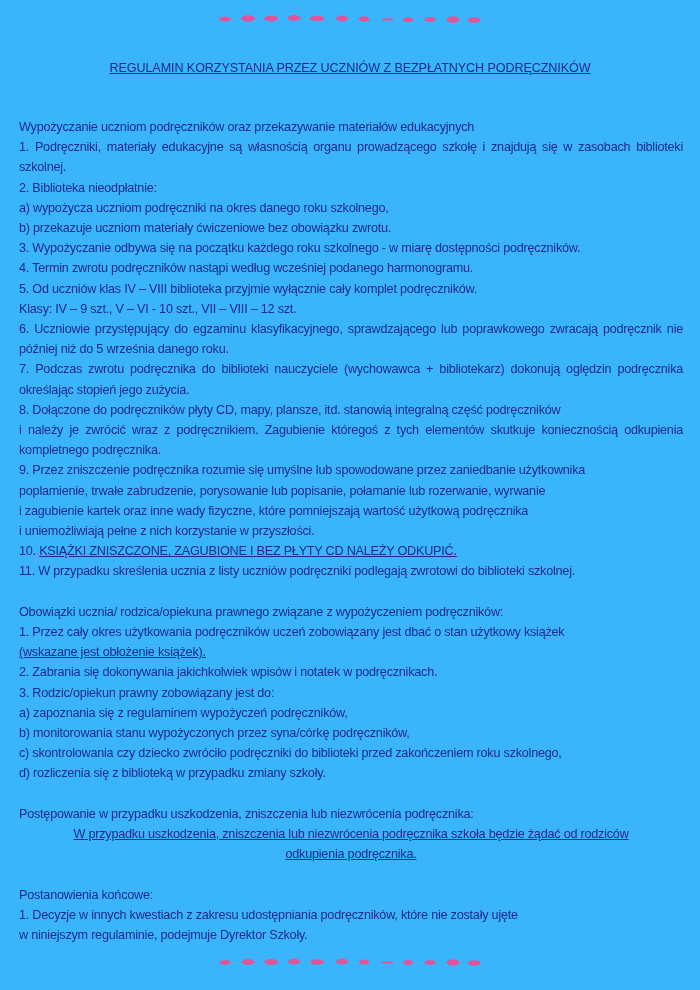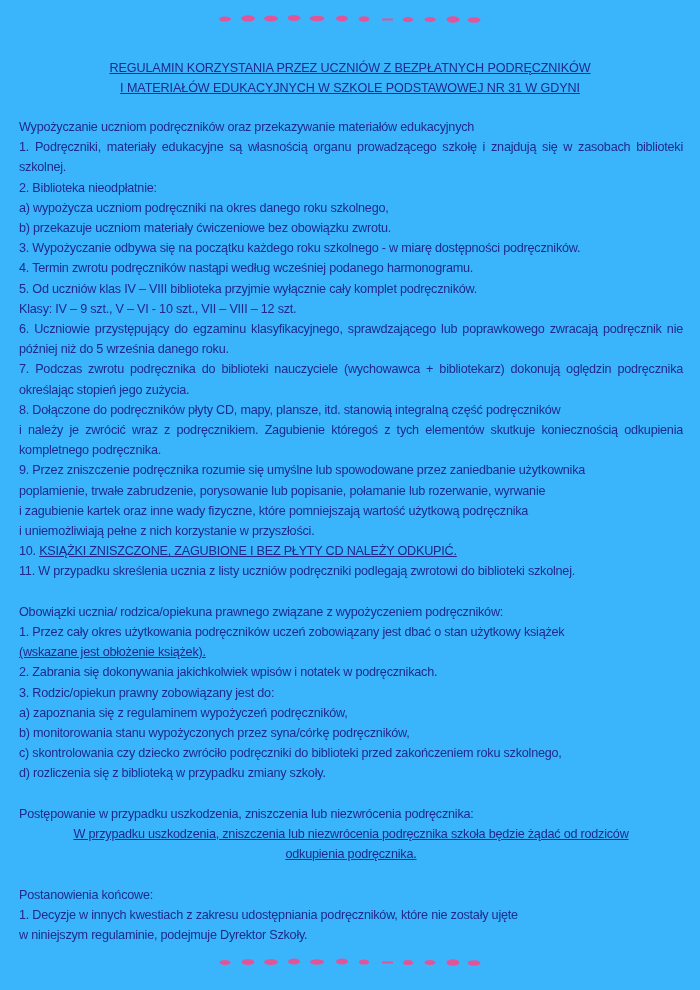--- a/index.html
+++ b/index.html
@@ -51,21 +51,20 @@
       <ellipse cx="193" cy="6.5" rx="5" ry="2.6"></ellipse>
       <ellipse cx="215" cy="6.5" rx="5.5" ry="2.4"></ellipse>
       <ellipse cx="238" cy="6.5" rx="6.5" ry="3.2"></ellipse>
       <ellipse cx="259" cy="7" rx="6.5" ry="2.8"></ellipse>
     </g>
   </svg>
 </div>
 
 <div class="title">
   <div>REGULAMIN KORZYSTANIA PRZEZ UCZNIÓW Z BEZPŁATNYCH PODRĘCZNIKÓW</div>
-  <div>I MATERIAŁÓW EDUKACYJNYCH W SZKOLE PODSTAWOWEJ NR 31 W GDYNI</div>
 </div>
 
 <div class="content">
   <p>Wypożyczanie uczniom podręczników oraz przekazywanie materiałów edukacyjnych</p>
   <p class="just">1. Podręczniki, materiały edukacyjne są własnością organu prowadzącego szkołę i znajdują się w zasobach biblioteki szkolnej.</p>
   <p>2. Biblioteka nieodpłatnie:</p>
   <p>a) wypożycza uczniom podręczniki na okres danego roku szkolnego,</p>
   <p>b) przekazuje uczniom materiały ćwiczeniowe bez obowiązku zwrotu.</p>
   <p>3. Wypożyczanie odbywa się na początku każdego roku szkolnego - w miarę dostępności podręczników.</p>
   <p>4. Termin  zwrotu podręczników nastąpi według wcześniej podanego harmonogramu.</p>

